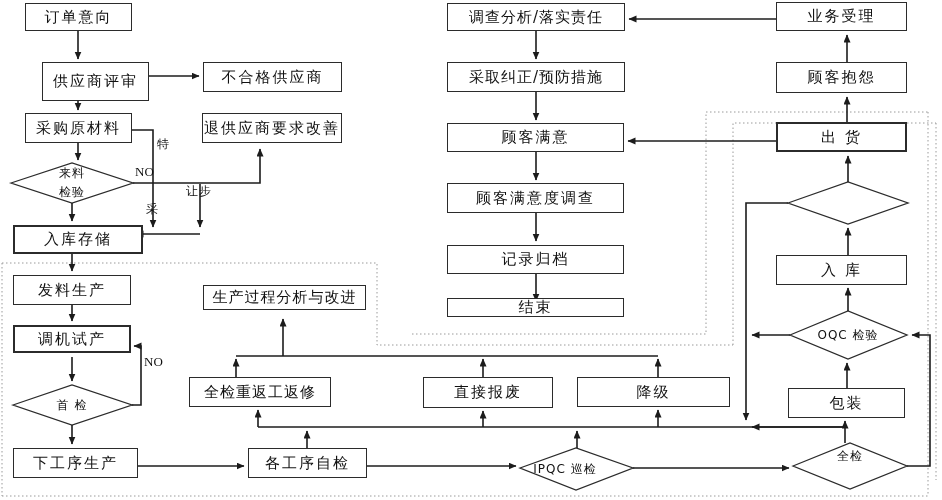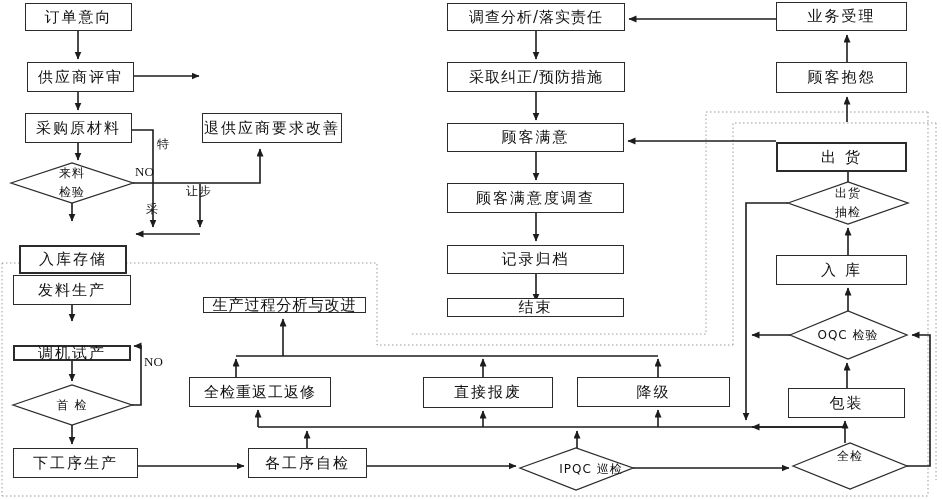--- a/index.html
+++ b/index.html
@@ -6,21 +6,21 @@
   #stage{
     position:relative;width:942px;height:500px;background:#ffffff;overflow:hidden;
     font-family:"DejaVu Sans","Liberation Sans",sans-serif;color:#111;
   }
   #wires{position:absolute;left:0;top:0;width:942px;height:500px;}
   .node{
     position:absolute;box-sizing:border-box;background:#ffffff;
     border:1px solid #2b2b2b;display:flex;align-items:center;justify-content:center;
     font-size:15px;letter-spacing:2px;white-space:pre-line;text-align:right;line-height:1.35;
   }
-  .node.bold{border-width:2px;margin-top:20px;}
+  .node.bold{border-width:2px;}
   .dlabel{
     position:absolute;display:flex;align-items:center;justify-content:center;
     font-size:12px;letter-spacing:1px;text-align:center;white-space:pre-line;line-height:1.55;
   }
   .elabel{position:absolute;font-size:12px;letter-spacing:1px;}
   .elabel.latin{font-family:"Liberation Serif","DejaVu Serif",serif;font-size:13px;letter-spacing:0;}
 </style>
 </head>
 <body>
 
@@ -96,53 +96,52 @@
       <path d="M536,274 V301" marker-end="url(#arw)"></path>
       <path d="M236,356 H658"></path>
       <path d="M236,377 V359" marker-end="url(#arw)"></path>
       <path d="M483,377 V359" marker-end="url(#arw)"></path>
       <path d="M658,377 V359" marker-end="url(#arw)"></path>
       <path d="M283,356 V319" marker-end="url(#arw)"></path>
     </g>
   </svg>
 
   <div class="node" style="left:25px;top:3px;width:107px;height:28px">订单意向</div>
-  <div class="node" style="left:27px;top:62px;width:107px;height:30px">供应商评审</div>
+  <div class="node" style="left:42px;top:62px;width:107px;height:39px">供应商评审</div>
+  <div class="node" style="left:203px;top:62px;width:139px;height:30px">不合格供应商</div>
   <div class="node" style="left:25px;top:113px;width:107px;height:30px">采购原材料</div>
   <div class="node" style="left:202px;top:113px;width:140px;height:30px">退供应商要求改善</div>
-  <div class="node bold" style="left:19px;top:225px;width:108px;height:29px">入库存储</div>
+  <div class="node bold" style="left:13px;top:225px;width:130px;height:29px">入库存储</div>
   <div class="node" style="left:13px;top:275px;width:118px;height:30px">发料生产</div>
-  <div class="node bold" style="left:13px;top:325px;width:118px;height:16px">调机试产</div>
+  <div class="node bold" style="left:13px;top:325px;width:118px;height:28px">调机试产</div>
   <div class="node" style="left:13px;top:448px;width:125px;height:30px">下工序生产</div>
 
   <div class="node" style="left:447px;top:3px;width:178px;height:28px;letter-spacing:1px">调查分析/落实责任</div>
   <div class="node" style="left:447px;top:62px;width:178px;height:30px;letter-spacing:1px">采取纠正/预防措施</div>
   <div class="node" style="left:447px;top:123px;width:177px;height:29px">顾客满意</div>
   <div class="node" style="left:447px;top:183px;width:177px;height:30px">顾客满意度调查</div>
   <div class="node" style="left:447px;top:245px;width:177px;height:29px">记录归档</div>
   <div class="node" style="left:447px;top:298px;width:177px;height:19px">结束</div>
 
-  <div class="node" style="left:203px;top:297px;width:163px;height:16px;letter-spacing:1px">生产过程分析与改进</div>
+  <div class="node" style="left:203px;top:285px;width:163px;height:25px;letter-spacing:1px">生产过程分析与改进</div>
   <div class="node" style="left:189px;top:377px;width:142px;height:30px;letter-spacing:1px">全检重返工返修</div>
   <div class="node" style="left:423px;top:377px;width:130px;height:31px">直接报废</div>
   <div class="node" style="left:577px;top:377px;width:153px;height:30px">降级</div>
   <div class="node" style="left:248px;top:448px;width:119px;height:30px">各工序自检</div>
 
   <div class="node" style="left:776px;top:2px;width:131px;height:29px">业务受理</div>
   <div class="node" style="left:776px;top:62px;width:131px;height:31px">顾客抱怨</div>
   <div class="node bold" style="left:776px;top:122px;width:131px;height:30px">出 货</div>
   <div class="node" style="left:788px;top:388px;width:117px;height:30px">包装</div>
   <div class="node" style="left:776px;top:255px;width:131px;height:30px">入 库</div>
 
   <div class="dlabel" style="left:32px;top:165px;width:80px;height:36px">来料
 检验</div>
   <div class="dlabel" style="left:22px;top:394px;width:100px;height:22px">首 检</div>
-  <div class="dlabel" style="left:536px;top:458px;width:110px;height:22px">IPQC 巡检</div>
-  <div class="dlabel" style="left:808px;top:185px;width:80px;height:36px">出货
-抽检</div>
+  <div class="dlabel" style="left:510px;top:458px;width:110px;height:22px">IPQC 巡检</div>
   <div class="dlabel" style="left:798px;top:324px;width:100px;height:22px">OQC 检验</div>
   <div class="dlabel" style="left:800px;top:445px;width:100px;height:22px">全检</div>
 
   <div class="elabel latin" style="left:135px;top:164px">NO</div>
   <div class="elabel" style="left:186px;top:183px">让步</div>
   <div class="elabel" style="left:157px;top:136px">特</div>
   <div class="elabel" style="left:146px;top:201px">采</div>
   <div class="elabel latin" style="left:144px;top:354px">NO</div>
 
 </div>

